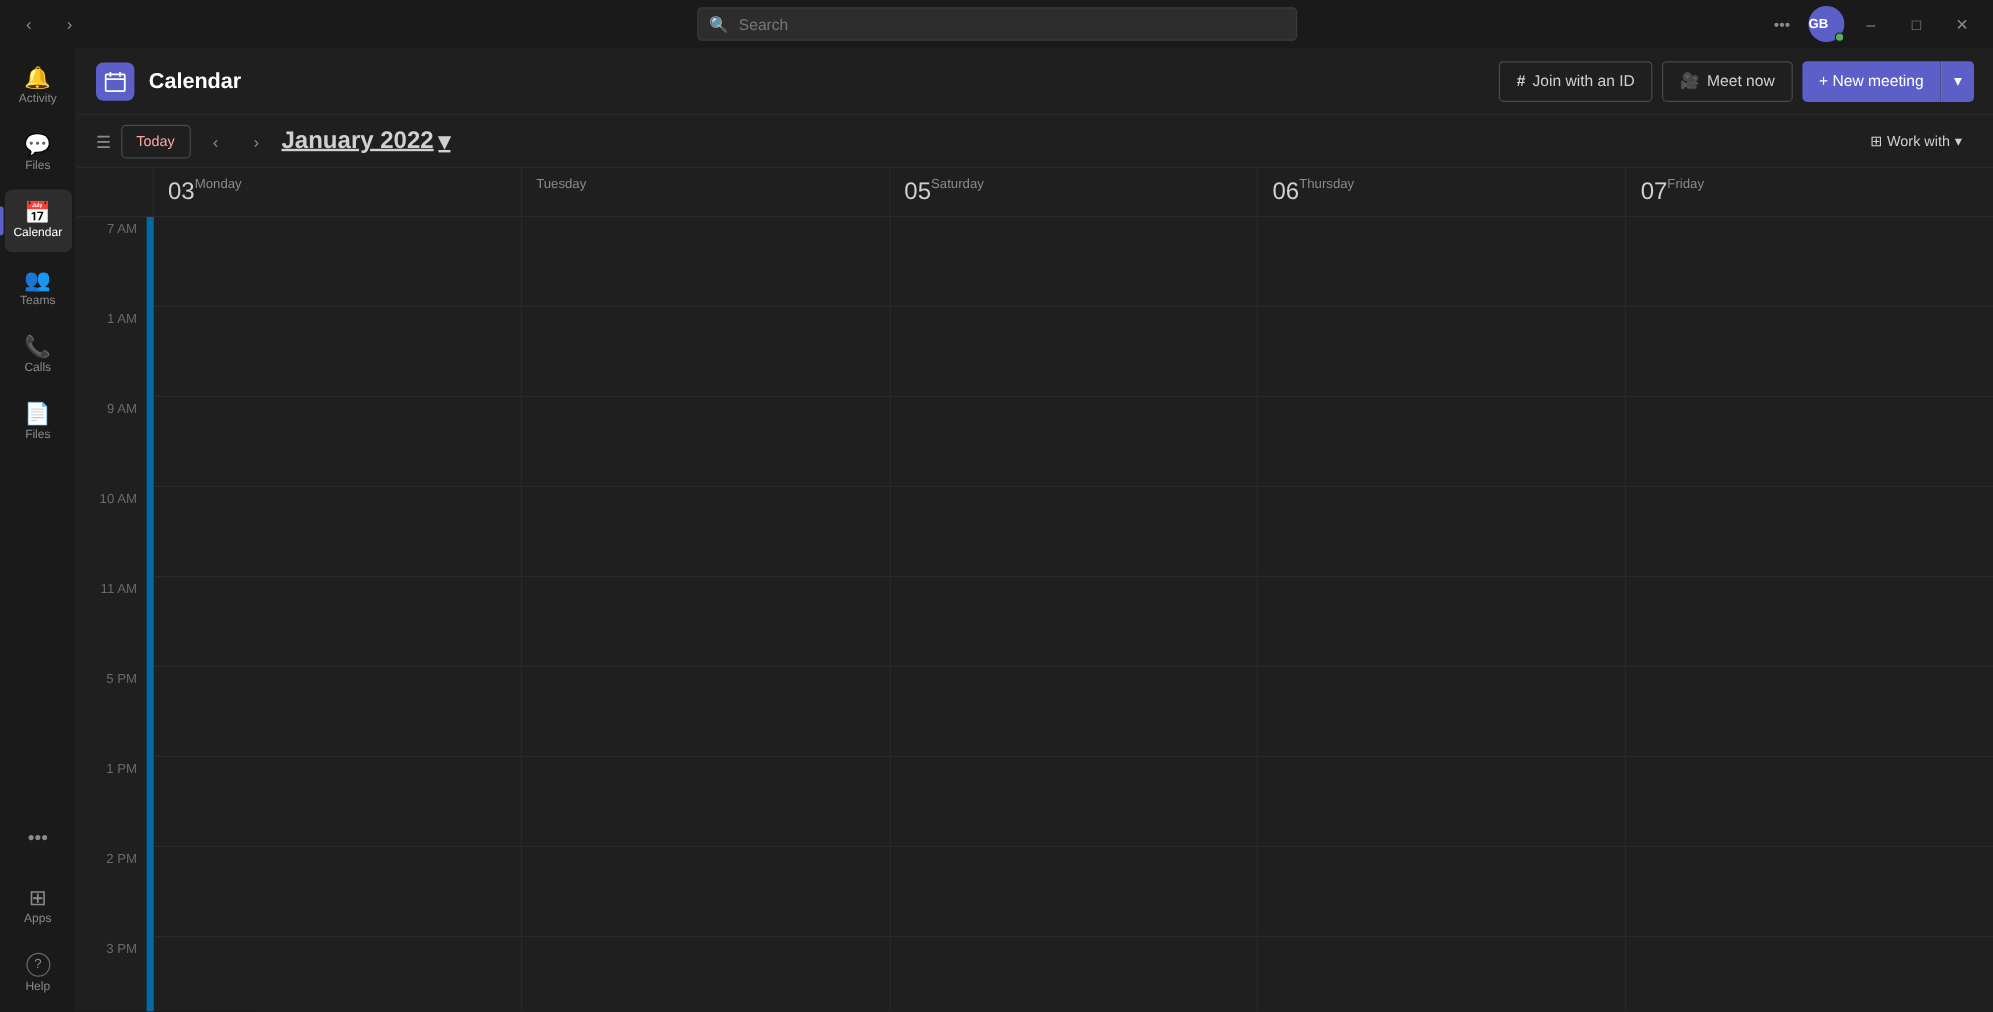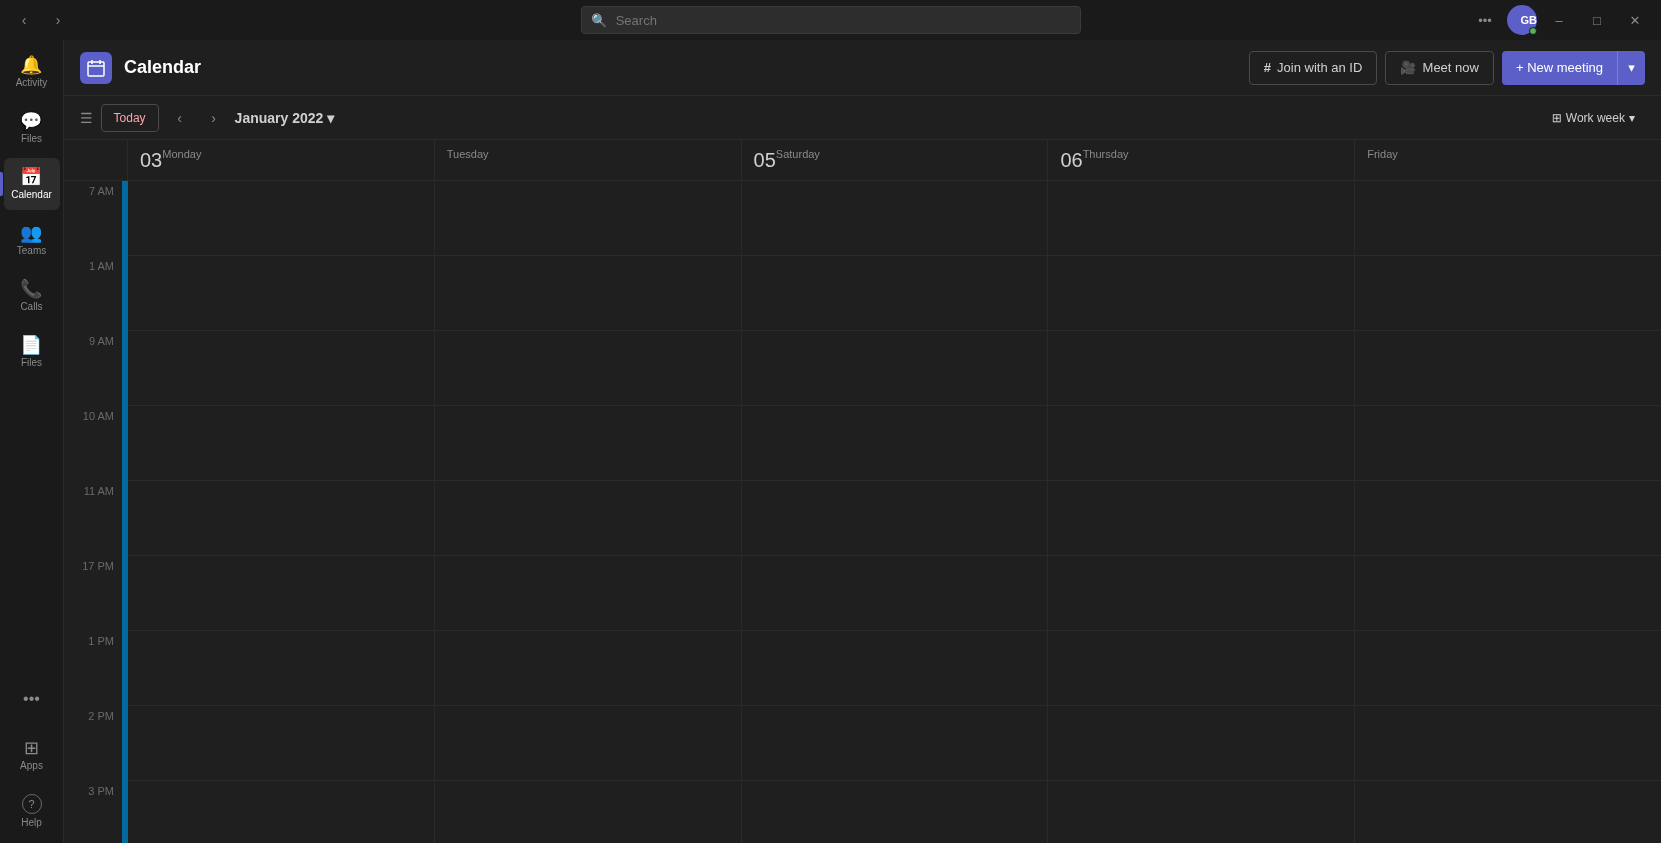--- a/index.html
+++ b/index.html
@@ -87,21 +87,21 @@
     .profile-avatar {
       width: 30px;
       height: 30px;
       border-radius: 50%;
       background: #5b5fc7;
       color: white;
       font-size: 11px;
       font-weight: bold;
       display: flex;
       align-items: center;
-      justify-content: flex-end;
+      justify-content: flex-start;
       cursor: pointer;
       position: relative;
     }
     .avatar-status {
       position: absolute;
       bottom: 0;
       right: 0;
       width: 8px;
       height: 8px;
       background: #57b05b;
@@ -275,27 +275,28 @@
       border: none;
       background: transparent;
       color: #8a8a8a;
       font-size: 14px;
       cursor: pointer;
       display: flex;
       align-items: center;
       justify-content: center;
     }
     .month-label {
-      font-size: 14px;
+      font-size: 20px;
       font-weight: 600;
       color: #d0d0d0;
       display: flex;
       align-items: center;
       gap: 4px;
       cursor: pointer;
+      text-decoration: underline;
     }
     .toolbar-right {
       margin-left: auto;
       display: flex;
       align-items: center;
       gap: 4px;
     }
     .view-btn {
       height: 28px;
       padding: 0 10px;
@@ -490,21 +491,21 @@
       <button class="today-btn">Today</button>
       <button class="toolbar-nav-btn">‹</button>
       <button class="toolbar-nav-btn">›</button>
       <div class="month-label">
         <span>January 2022</span>
         <span>▾</span>
       </div>
       <div class="toolbar-right">
         <button class="view-btn">
           <span>⊞</span>
-          <span>Work week</span>
+          <span>Work with</span>
           <span>▾</span>
         </button>
       </div>
     </div>
 
     <div class="calendar-grid">
 
       <div class="calendar-days-header">
         <div class="time-gutter"></div>
         <div class="day-column-header">
@@ -516,20 +517,21 @@
         </div>
         <div class="day-column-header">
           <span class="day-number">05</span>
           <span class="day-name">Saturday</span>
         </div>
         <div class="day-column-header">
           <span class="day-number">06</span>
           <span class="day-name">Thursday</span>
         </div>
         <div class="day-column-header">
+          <span class="day-number">07</span>
           <span class="day-name">Friday</span>
         </div>
       </div>
 
       <div class="calendar-body">
         <div class="time-column">
           <div class="time-slot">
               <span class="time-label">7 AM</span>
             </div>
           <div class="time-slot">
@@ -538,21 +540,21 @@
           <div class="time-slot">
               <span class="time-label">9 AM</span>
             </div>
           <div class="time-slot">
               <span class="time-label">10 AM</span>
             </div>
           <div class="time-slot">
               <span class="time-label">11 AM</span>
             </div>
           <div class="time-slot">
-              <span class="time-label">17 PM</span>
+              <span class="time-label">5 PM</span>
             </div>
           <div class="time-slot">
               <span class="time-label">1 PM</span>
             </div>
           <div class="time-slot">
               <span class="time-label">2 PM</span>
             </div>
           <div class="time-slot">
               <span class="time-label">3 PM</span>
             </div>

